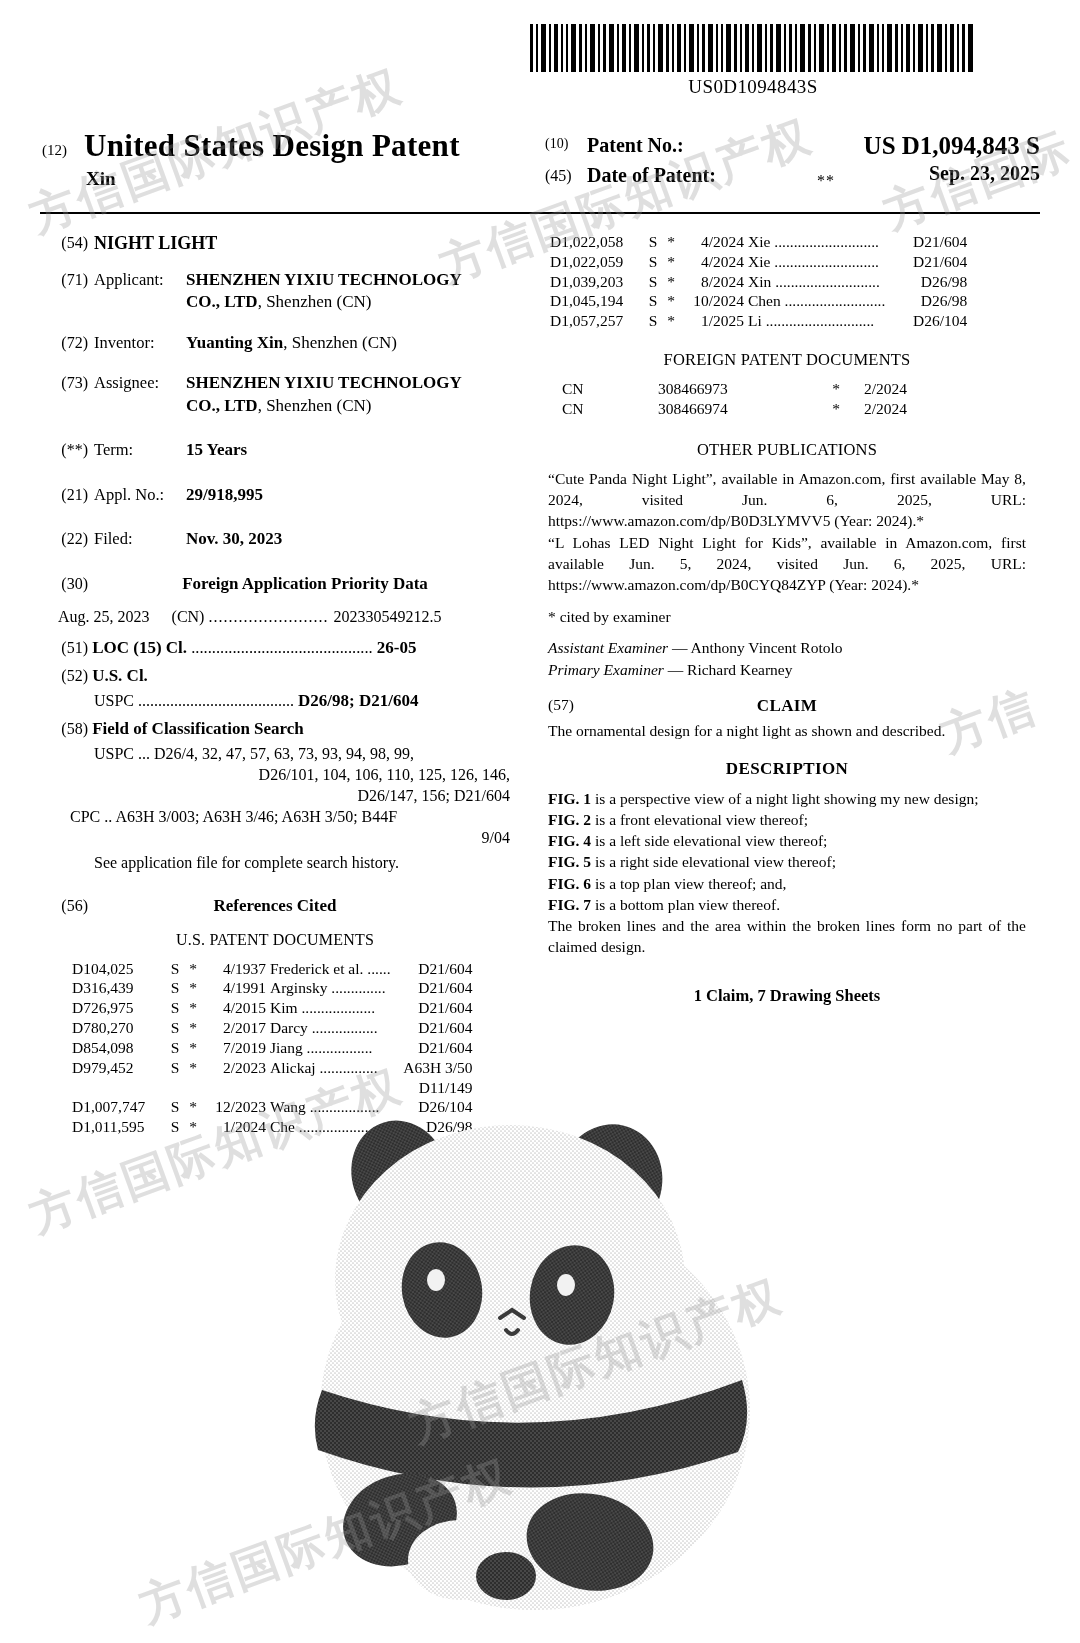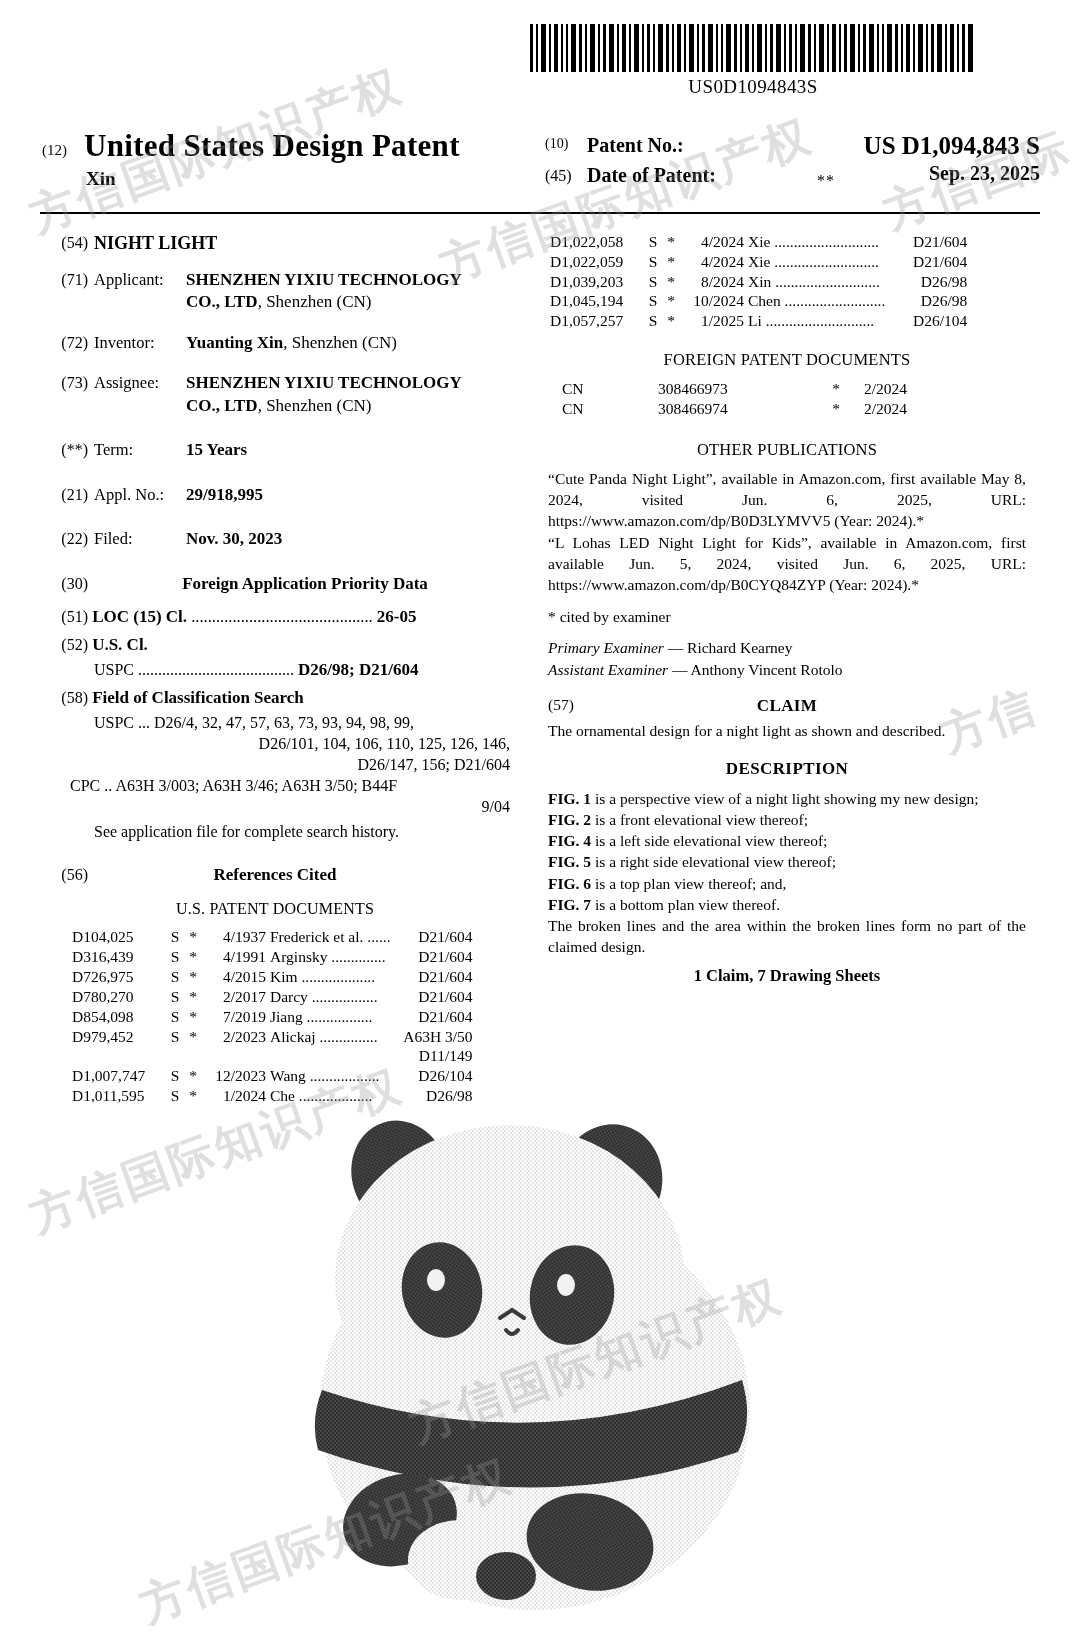--- a/index.html
+++ b/index.html
@@ -263,21 +263,21 @@
   .fig-line b { font-weight: bold; }
   .broken {
     font-size: 15.5px;
     line-height: 1.36;
     text-align: justify;
   }
   .claims-sheets {
     text-align: center;
     font-weight: bold;
     font-size: 16.5px;
-    margin-top: 8px;
+    margin-top: 28px;
   }
 
   
   .figure-area {
     position: absolute;
     left: 260px;
     top: 1090px;
     width: 560px;
     height: 540px;
   }
@@ -452,20 +452,26 @@
       <span class="fnum">(22)</span>
       <span class="flabel">Filed:</span>
       <div class="fval">Nov. 30, 2023</div>
     </div>
 
     <div class="frow" style="margin-top:22px;">
       <span class="fnum">(30)</span>
       <div style="margin-left:60px;text-align:center;font-weight:bold;font-size:17px;">Foreign Application Priority Data</div>
     </div>
 
+    <div class="priority-line">
+      <span>Aug. 25, 2023</span>
+      <span style="margin-left:18px;">(CN)</span>
+      <span class="dots"> ........................ </span>
+      <span class="pv">202330549212.5</span>
+    </div>
 
     <div class="clsline" style="margin-top:8px;">
       <span class="fnum" style="position:relative;display:inline-block;">(51)</span>
       <span class="bld" style="font-size:17px;">LOC (15) Cl.</span>
       <span class="dots"> ............................................ </span>
       <span class="bld" style="font-size:17px;">26-05</span>
     </div>
 
     <div class="clsline" style="margin-top:6px;">
       <span class="fnum" style="position:relative;display:inline-block;">(52)</span>
@@ -649,26 +655,26 @@
     <div class="subhead" style="margin-top:20px;font-size:16.5px;">OTHER PUBLICATIONS</div>
 
     <div id="other-pubs">
         <div class="op-par">“Cute Panda Night Light”, available in Amazon.com, first available May 8, 2024, visited Jun. 6, 2025, URL: https://www.amazon.com/dp/B0D3LYMVV5 (Year: 2024).*</div>
         <div class="op-par">“L Lohas LED Night Light for Kids”, available in Amazon.com, first available Jun. 5, 2024, visited Jun. 6, 2025, URL: https://www.amazon.com/dp/B0CYQ84ZYP (Year: 2024).*</div>
       </div>
 
     <div class="cited-by">* cited by examiner</div>
 
     <div class="examiner">
+      <i>Assistant Examiner</i>
+      <span>— Anthony Vincent Rotolo</span>
+    </div>
+    <div class="examiner">
       <i>Primary Examiner</i>
       <span>— Richard Kearney</span>
-    </div>
-    <div class="examiner">
-      <i>Assistant Examiner</i>
-      <span>— Anthony Vincent Rotolo</span>
     </div>
 
     <div class="claim-head">
       <span class="n57">(57)</span>
       <div class="ttl">CLAIM</div>
     </div>
     <div class="claim-text">The ornamental design for a night light as shown and described.</div>
 
     <div class="desc-head">DESCRIPTION</div>
 

